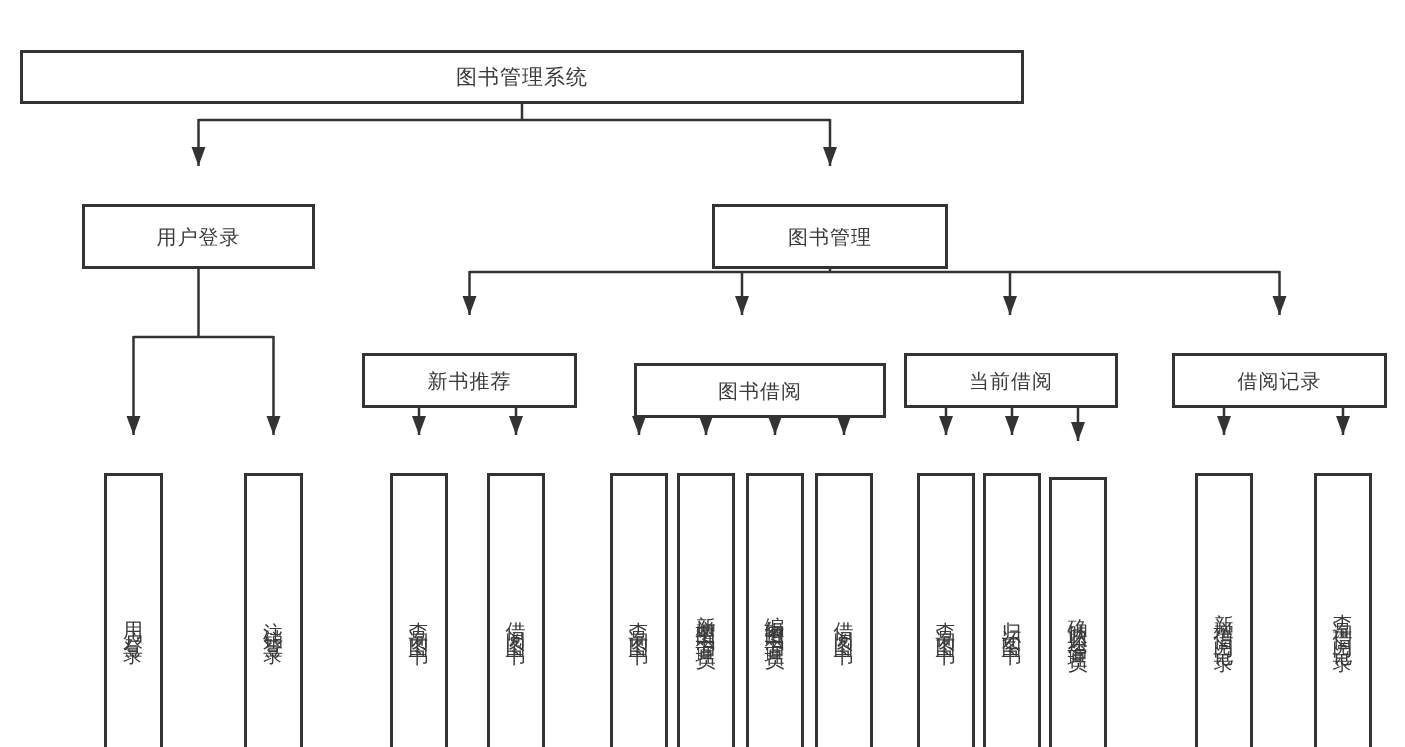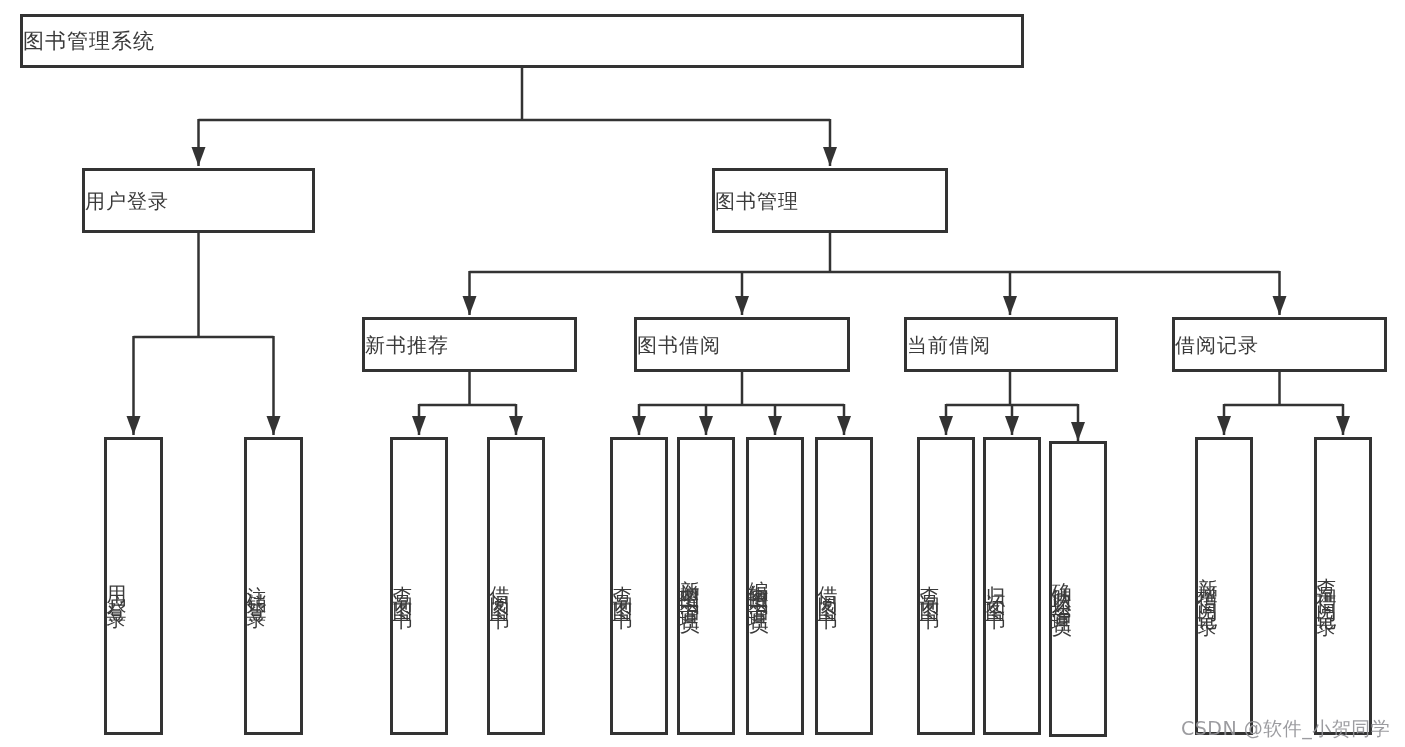--- a/index.html
+++ b/index.html
@@ -18,22 +18,23 @@
     pointer-events: none;
   }
   .node {
     position: absolute;
     box-sizing: border-box;
     border: 3px solid #333333;
     background: #ffffff;
     color: #3a3a3a;
     display: flex;
     align-items: center;
-    justify-content: flex-start;
+    justify-content: center;
     text-align: center;
+    margin-top: 36px;
   }
   .hnode {
     font-size: 20px;
     letter-spacing: 1px;
     line-height: 1;
     white-space: nowrap;
   }
   .root-node { font-size: 21px; }
   .vnode { padding: 4px 0; }
   .vnode .vtext {
@@ -117,21 +118,21 @@
   <div class="node hnode" style="left:82px; top:168px; width:233px; height:65px;">
     <span>用户登录</span>
   </div>
   <div class="node hnode" style="left:362px; top:317px; width:215px; height:55px;">
     <span>新书推荐</span>
   </div>
 
   <div class="node hnode" style="left:712px; top:168px; width:236px; height:65px;">
     <span>图书管理</span>
   </div>
-  <div class="node hnode" style="left:634px; top:317px; width:216px; height:55px;">
+  <div class="node hnode" style="left:634px; top:327px; width:252px; height:55px;">
     <span>图书借阅</span>
   </div>
   <div class="node hnode" style="left:904px; top:317px; width:214px; height:55px;">
     <span>当前借阅</span>
   </div>
   <div class="node hnode" style="left:1172px; top:317px; width:215px; height:55px;">
     <span>借阅记录</span>
   </div>
 
   <div class="node vnode" style="left:104px; top:437px; width:59px; height:298px;">
@@ -171,15 +172,14 @@
     <span class="vtext" style="letter-spacing:5px;">确认归还（管理员）</span>
   </div>
 
   <div class="node vnode" style="left:1195px; top:437px; width:58px; height:298px;">
     <span class="vtext">新增借阅记录</span>
   </div>
   <div class="node vnode" style="left:1314px; top:437px; width:58px; height:298px;">
     <span class="vtext">查询借阅记录</span>
   </div>
 
-  <div class="watermark">CSDN @软件_小贺同学</div>
 
 </div>
 
 </body></html>

